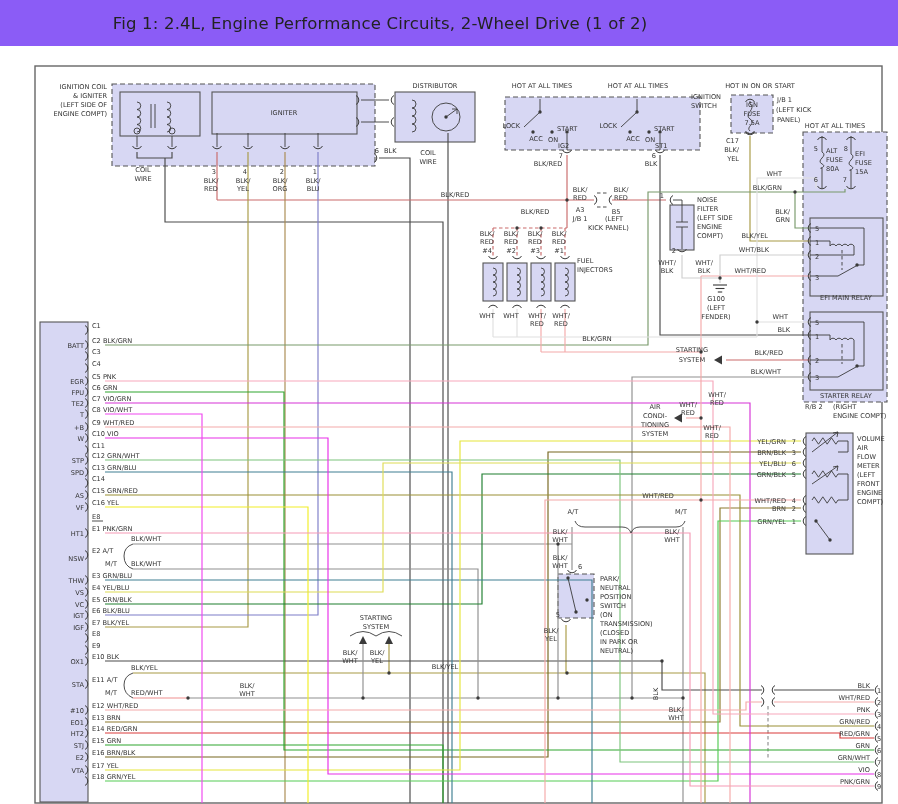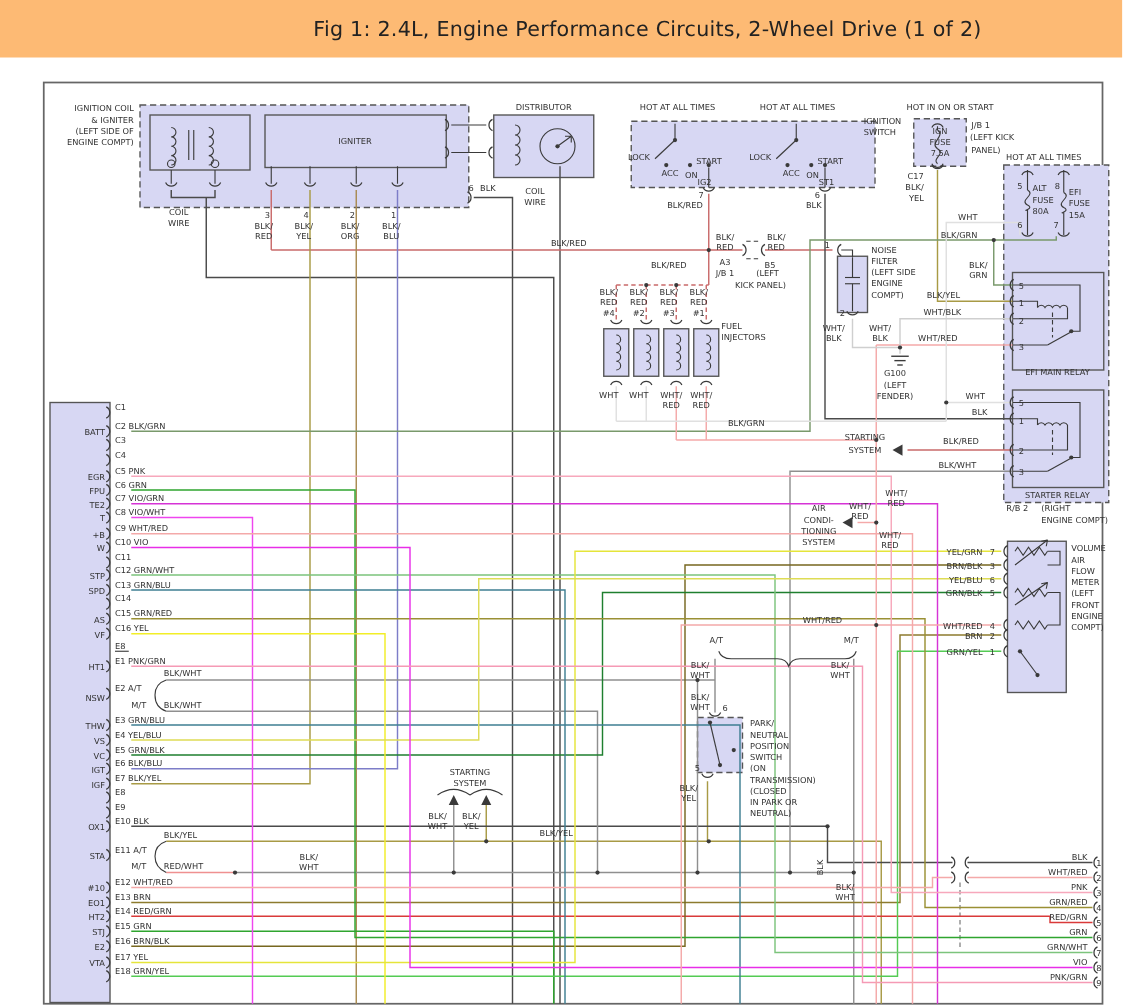--- a/index.html
+++ b/index.html
@@ -1,18 +1,18 @@
 <!DOCTYPE html>
 <html><head>
 <meta charset="utf-8">
 <style>
   html,body{margin:0;padding:0;background:#fff;font-family:"DejaVu Sans","Liberation Sans",sans-serif;}
   #page{position:relative;width:898px;height:804px;background:#fff;overflow:hidden;}
-  #titlebar{position:absolute;left:0;top:0;width:898px;height:46px;background:#fdba74;
-    display:flex;align-items:center;justify-content:flex-end;}
+  #titlebar{position:absolute;left:0;top:0;width:898px;height:46px;background:#8b5cf6;
+    display:flex;align-items:center;justify-content:flex-start;}
   #titlebar .t{width:760px;text-align:center;font-size:16.5px;color:#222;letter-spacing:.2px;}
   svg{position:absolute;left:0;top:0;}
   text{font-family:"DejaVu Sans","Liberation Sans",sans-serif;}
 </style>
 </head>
 <body>
 
 <div id="page">
   <div id="titlebar">
     <div class="t">Fig 1: 2.4L, Engine Performance Circuits, 2-Wheel Drive (1 of 2)</div>

